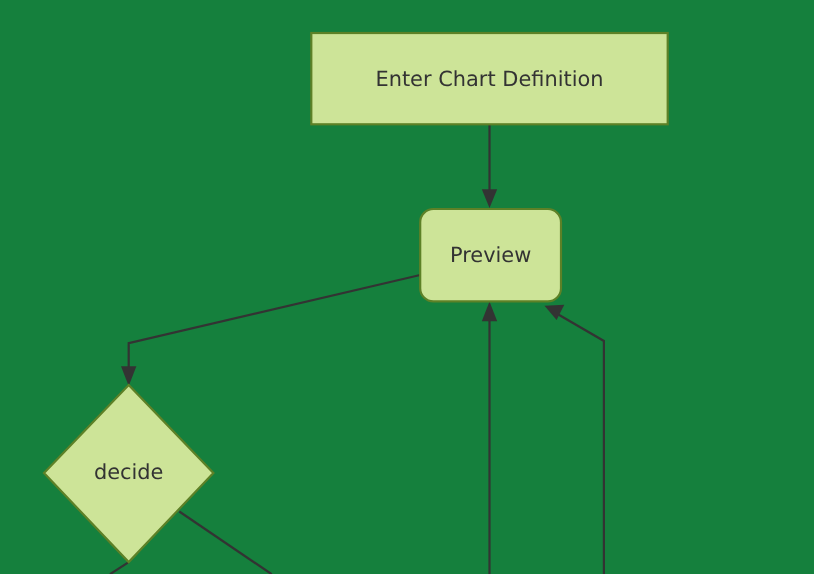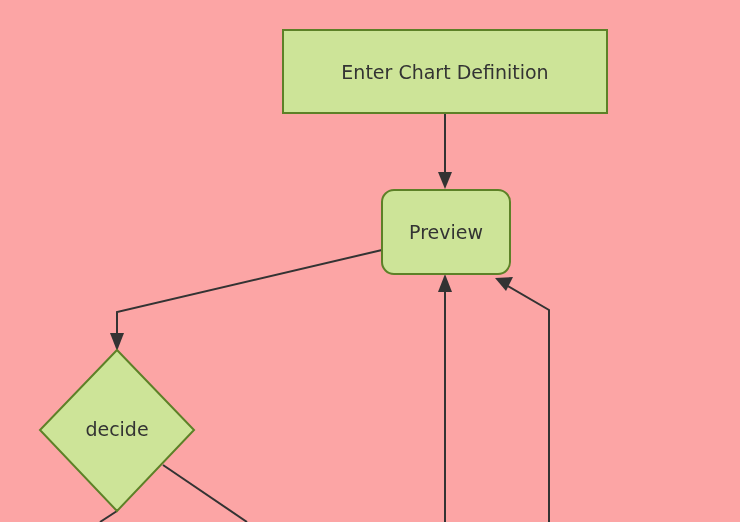--- a/index.html
+++ b/index.html
@@ -10,21 +10,21 @@
   body {
     width: 740px;
     height: 522px;
     overflow: hidden;
     font-family: "DejaVu Sans", "Liberation Sans", sans-serif;
   }
   #flowchart-canvas {
     position: relative;
     width: 740px;
     height: 522px;
-    background: #fca5a5;
+    background: #15803d;
   }
   #flowchart-canvas svg {
     position: absolute;
     top: 0;
     left: 0;
     width: 740px;
     height: 522px;
   }
   .node-label {
     font-family: "DejaVu Sans", "Liberation Sans", sans-serif;

